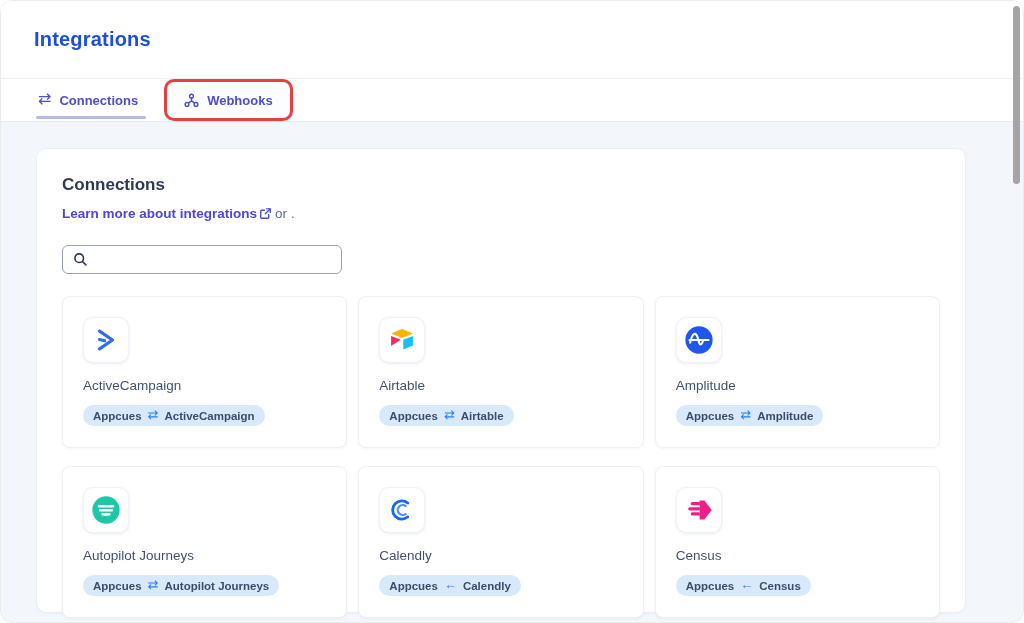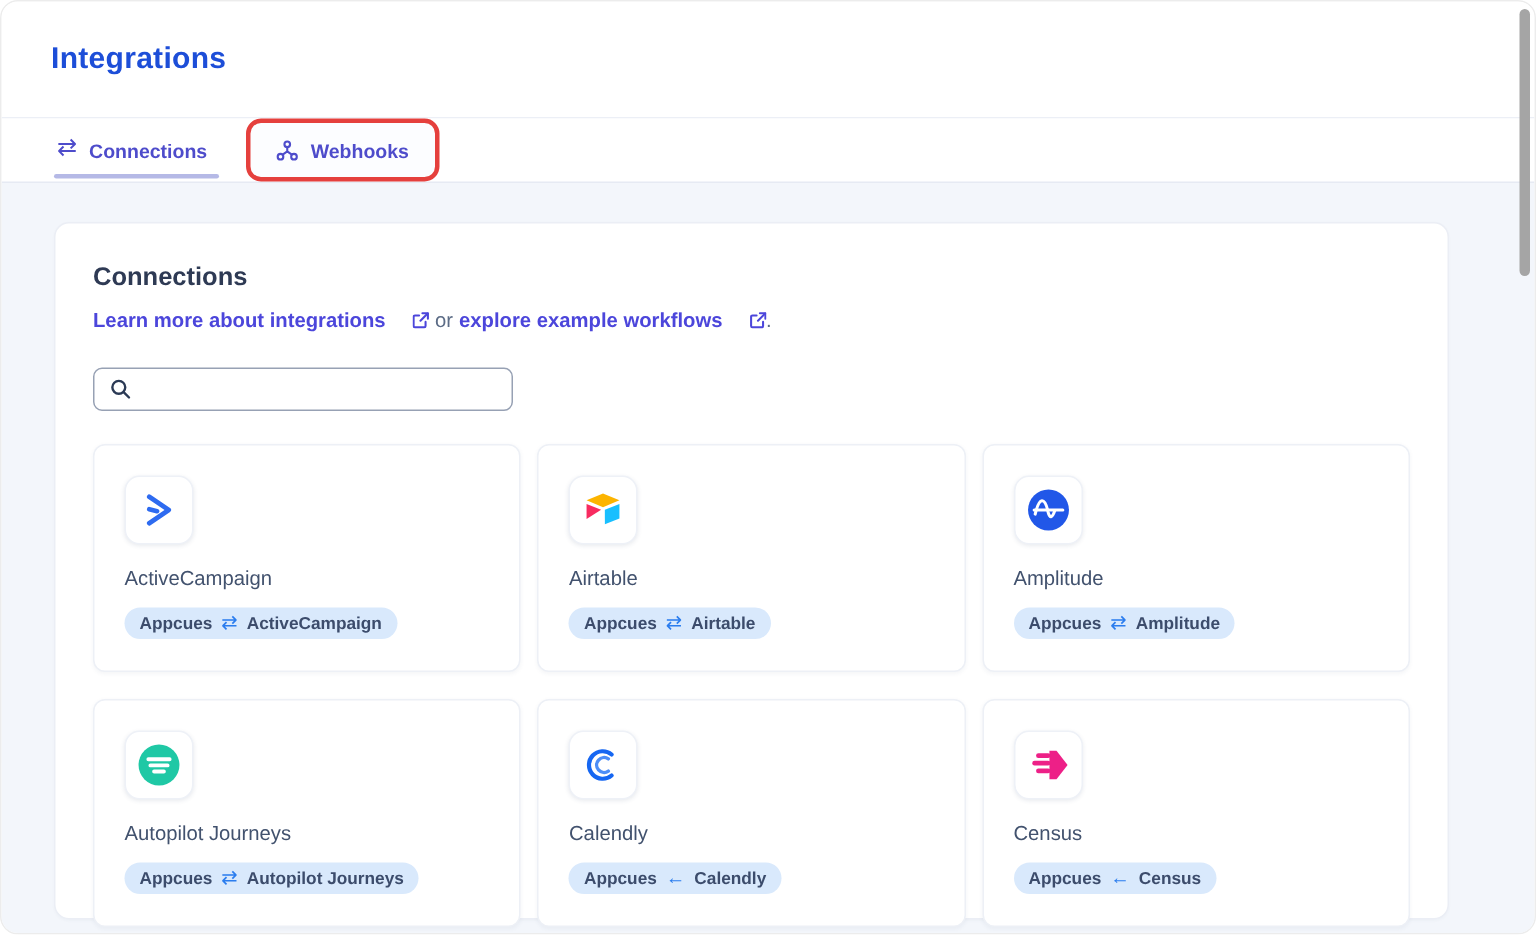--- a/index.html
+++ b/index.html
@@ -24,21 +24,21 @@
   .tab-webhooks{ margin-left:14px; align-self:center; height:42px; padding:0 17px;
                  border:3px solid #E5403D; border-radius:10px; background:#FCFDFF; z-index:2; }
   
   .main{ height:501px; background:#F3F6FB; padding:26px 35px 0; }
   .panel{ width:930px; height:465px; background:#fff; border:1px solid #EBEEF5;
           border-radius:10px; padding:26px 25px 0; box-shadow:0 1px 2px rgba(40,60,100,.03); }
   .panel h2{ font-size:17px; font-weight:700; color:#2E3A54; }
   .desc{ margin-top:10px; font-size:13.5px; color:#5C6C86; line-height:18px; }
   .desc .seg{ margin-right:4px; }
   .link{ color:#4C46DB; font-weight:700; text-decoration:none; cursor:pointer; margin-right:4px;
-         display:inline-flex; align-items:center; gap:18px; }
+         display:inline-flex; align-items:center; gap:3px; }
   .ext-icon{ transform:translateY(1px); }
   
   .search{ margin-top:22px; width:280px; height:29px; border:1px solid #97A1B4; border-radius:6px;
            background:#fff; display:flex; align-items:center; gap:8px; padding:0 10px; }
   .search input{ border:none; outline:none; flex:1; font-size:13px; font-style:italic;
                  color:#44536E; font-family:"Liberation Sans", sans-serif; background:transparent; }
   .search input::placeholder{ color:#8593A9; font-style:italic; }
   
   .grid{ margin-top:22px; display:grid; grid-template-columns:repeat(3,1fr); gap:18px 11px; }
   .card{ height:152px; background:#fff; border:1px solid #EDF0F6; border-radius:8px;
@@ -88,28 +88,21 @@
       <h2>Connections</h2>
 
       <p class="desc">
         <a class="link">
             <span>Learn more about integrations</span>
             <span class="ext-icon"><svg width="11" height="11" viewBox="0 0 12 12" fill="none" stroke="#4C46DB" stroke-width="1.5" stroke-linecap="round" stroke-linejoin="round">
                 <path d="M9.5 7.2v3a1 1 0 0 1-1 1H1.8a1 1 0 0 1-1-1V3.5a1 1 0 0 1 1-1h3"></path>
                 <path d="M7.2 .9h4v4"></path>
                 <path d="M11 1.1 5.8 6.3"></path>
               </svg></span>
-          </a><span class="seg">or</span><a class="link" style="margin-right:0;">
-            <span>explore example workflows</span>
-            <span class="ext-icon"><svg width="11" height="11" viewBox="0 0 12 12" fill="none" stroke="#4C46DB" stroke-width="1.5" stroke-linecap="round" stroke-linejoin="round">
-                <path d="M9.5 7.2v3a1 1 0 0 1-1 1H1.8a1 1 0 0 1-1-1V3.5a1 1 0 0 1 1-1h3"></path>
-                <path d="M7.2 .9h4v4"></path>
-                <path d="M11 1.1 5.8 6.3"></path>
-              </svg></span>
-          </a><span>.</span>
+          </a><span class="seg">or</span><span>.</span>
       </p>
 
       <div class="search">
         <span style="display:flex;">
           <svg width="15" height="15" viewBox="0 0 15 15" fill="none" stroke="#2B3A55" stroke-width="1.6" stroke-linecap="round">
             <circle cx="6.2" cy="6.2" r="4.3"></circle>
               <path d="M9.6 9.6 13 13"></path>
           </svg>
         </span>
       </div>

